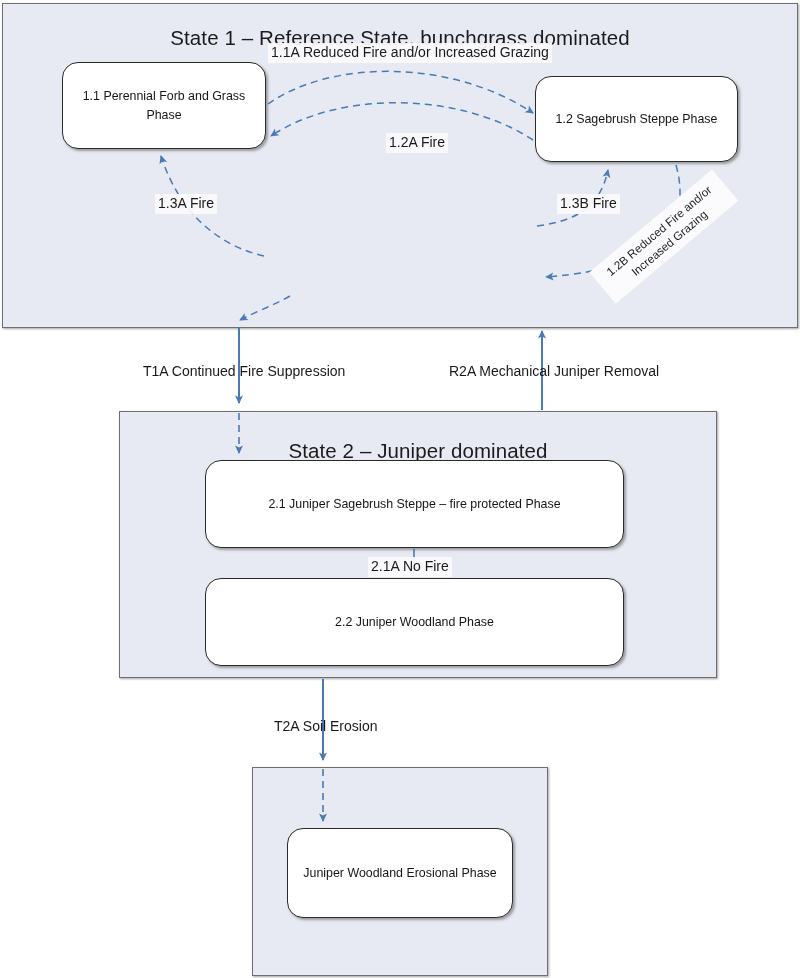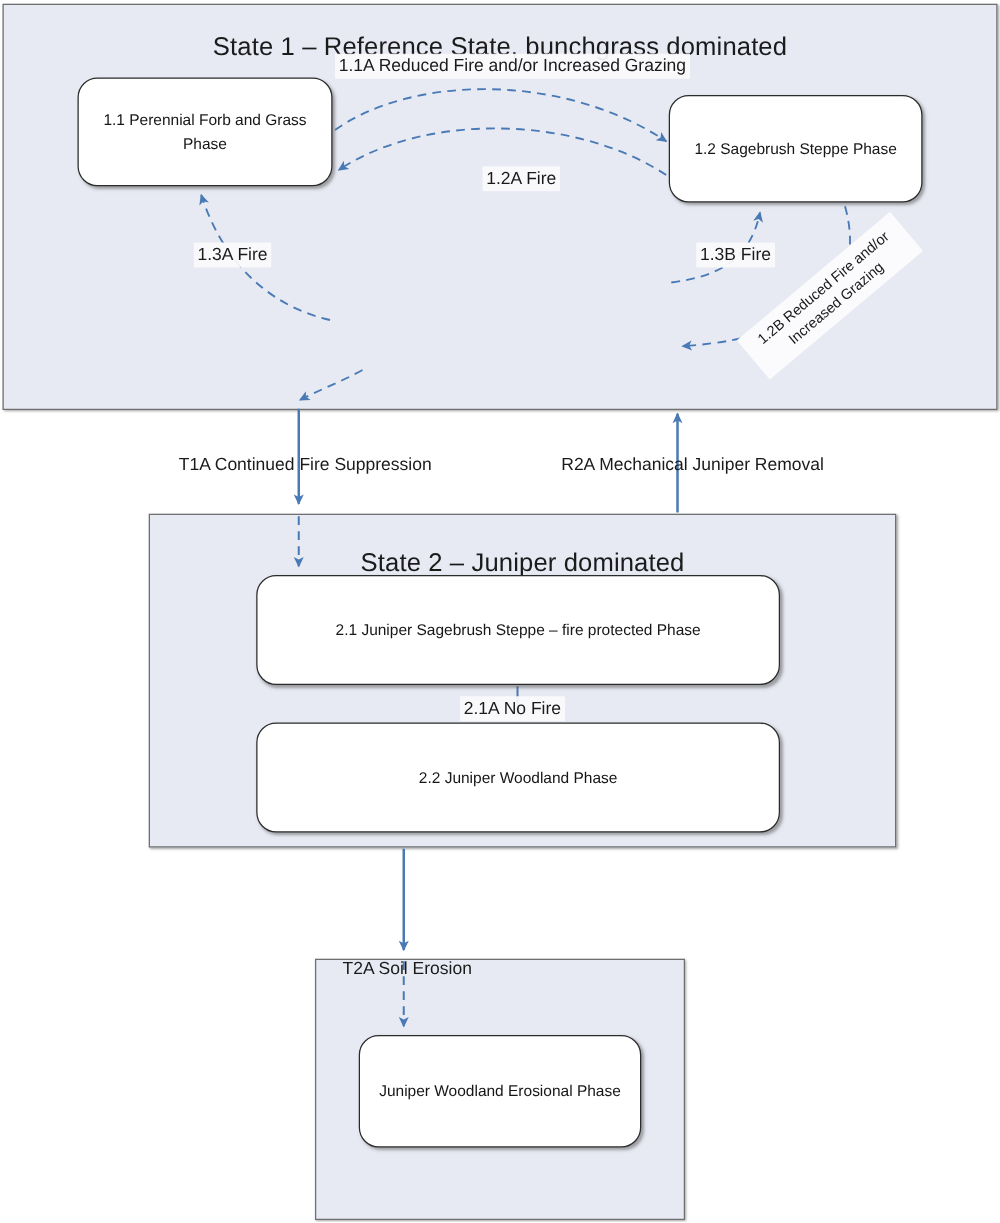--- a/index.html
+++ b/index.html
@@ -93,21 +93,21 @@
   }
   .edge-label.plain { background: transparent; }
 
   #lbl-1-1A { left: 268px; top: 43px; }
   #lbl-1-2A { left: 386px; top: 109px; margin-top: 24px; }
   #lbl-1-3A { left: 155px; top: 194px; }
   #lbl-1-3B { left: 557px; top: 194px; }
   #lbl-T1A  { left: 140px; top: 362px; }
   #lbl-R2A  { left: 446px; top: 362px; }
   #lbl-2-1A { left: 368px; top: 557px; }
-  #lbl-T2A  { left: 271px; top: 717px; margin-top: 48px; }
+  #lbl-T2A  { left: 271px; top: 717px; }
 
   
   #lbl-1-2B {
     position: absolute;
     left: 584px;
     top: 216px;
     width: 160px;
     transform: rotate(-40deg);
     transform-origin: 50% 50%;
     background: #fbfbfd;

